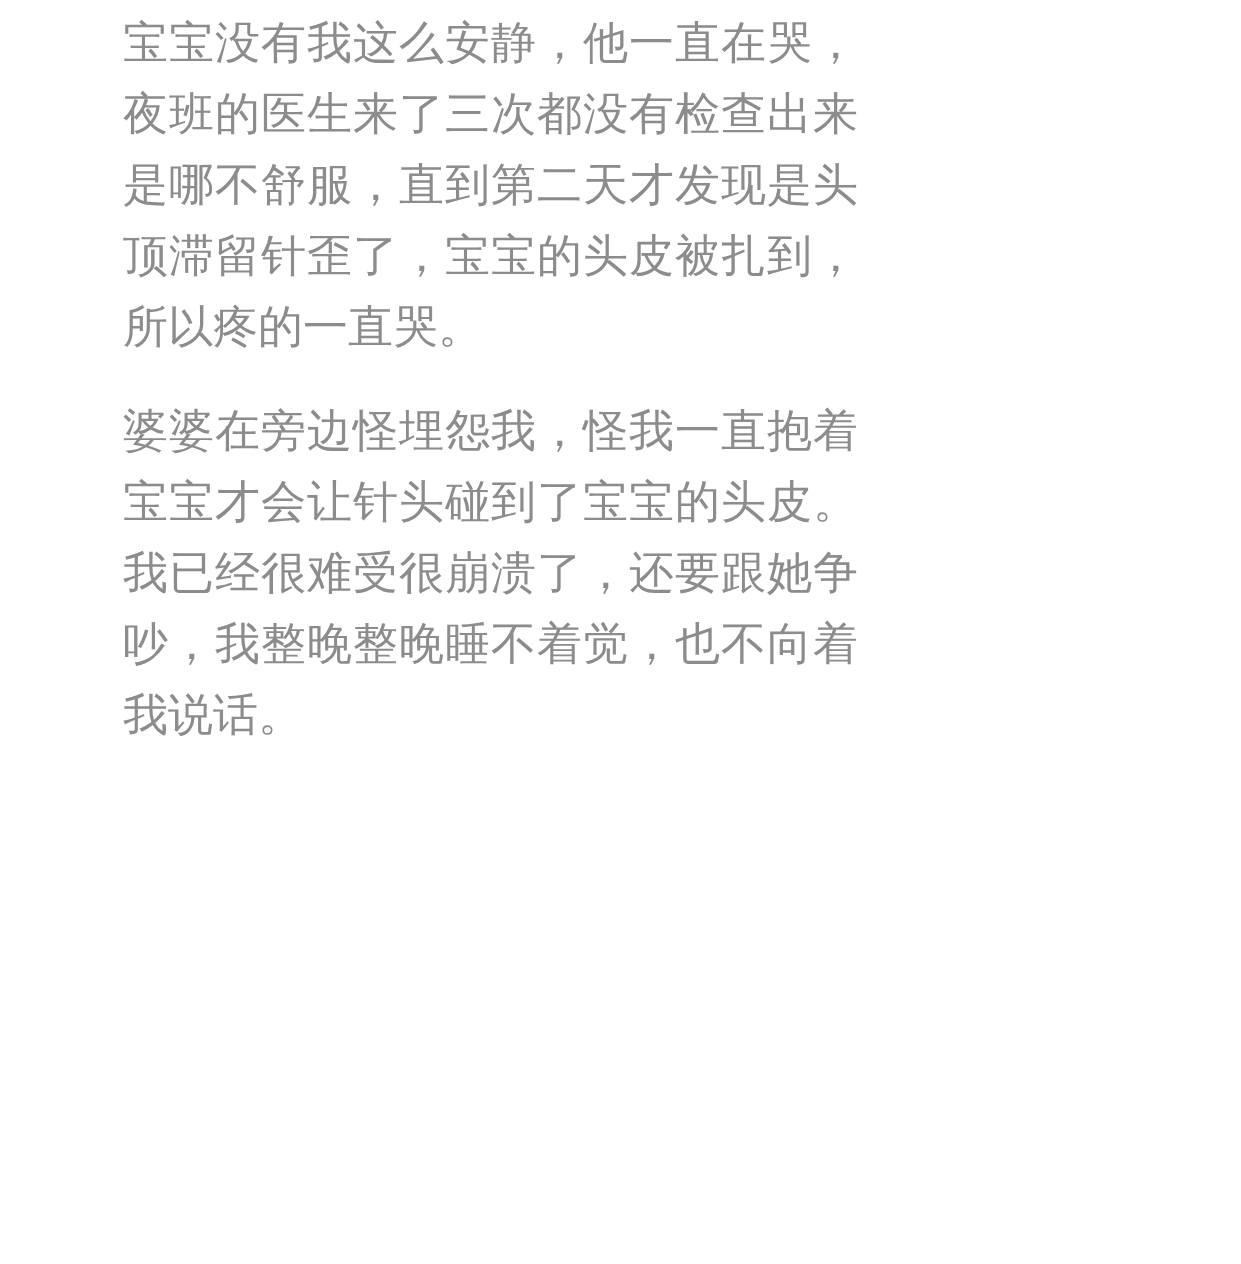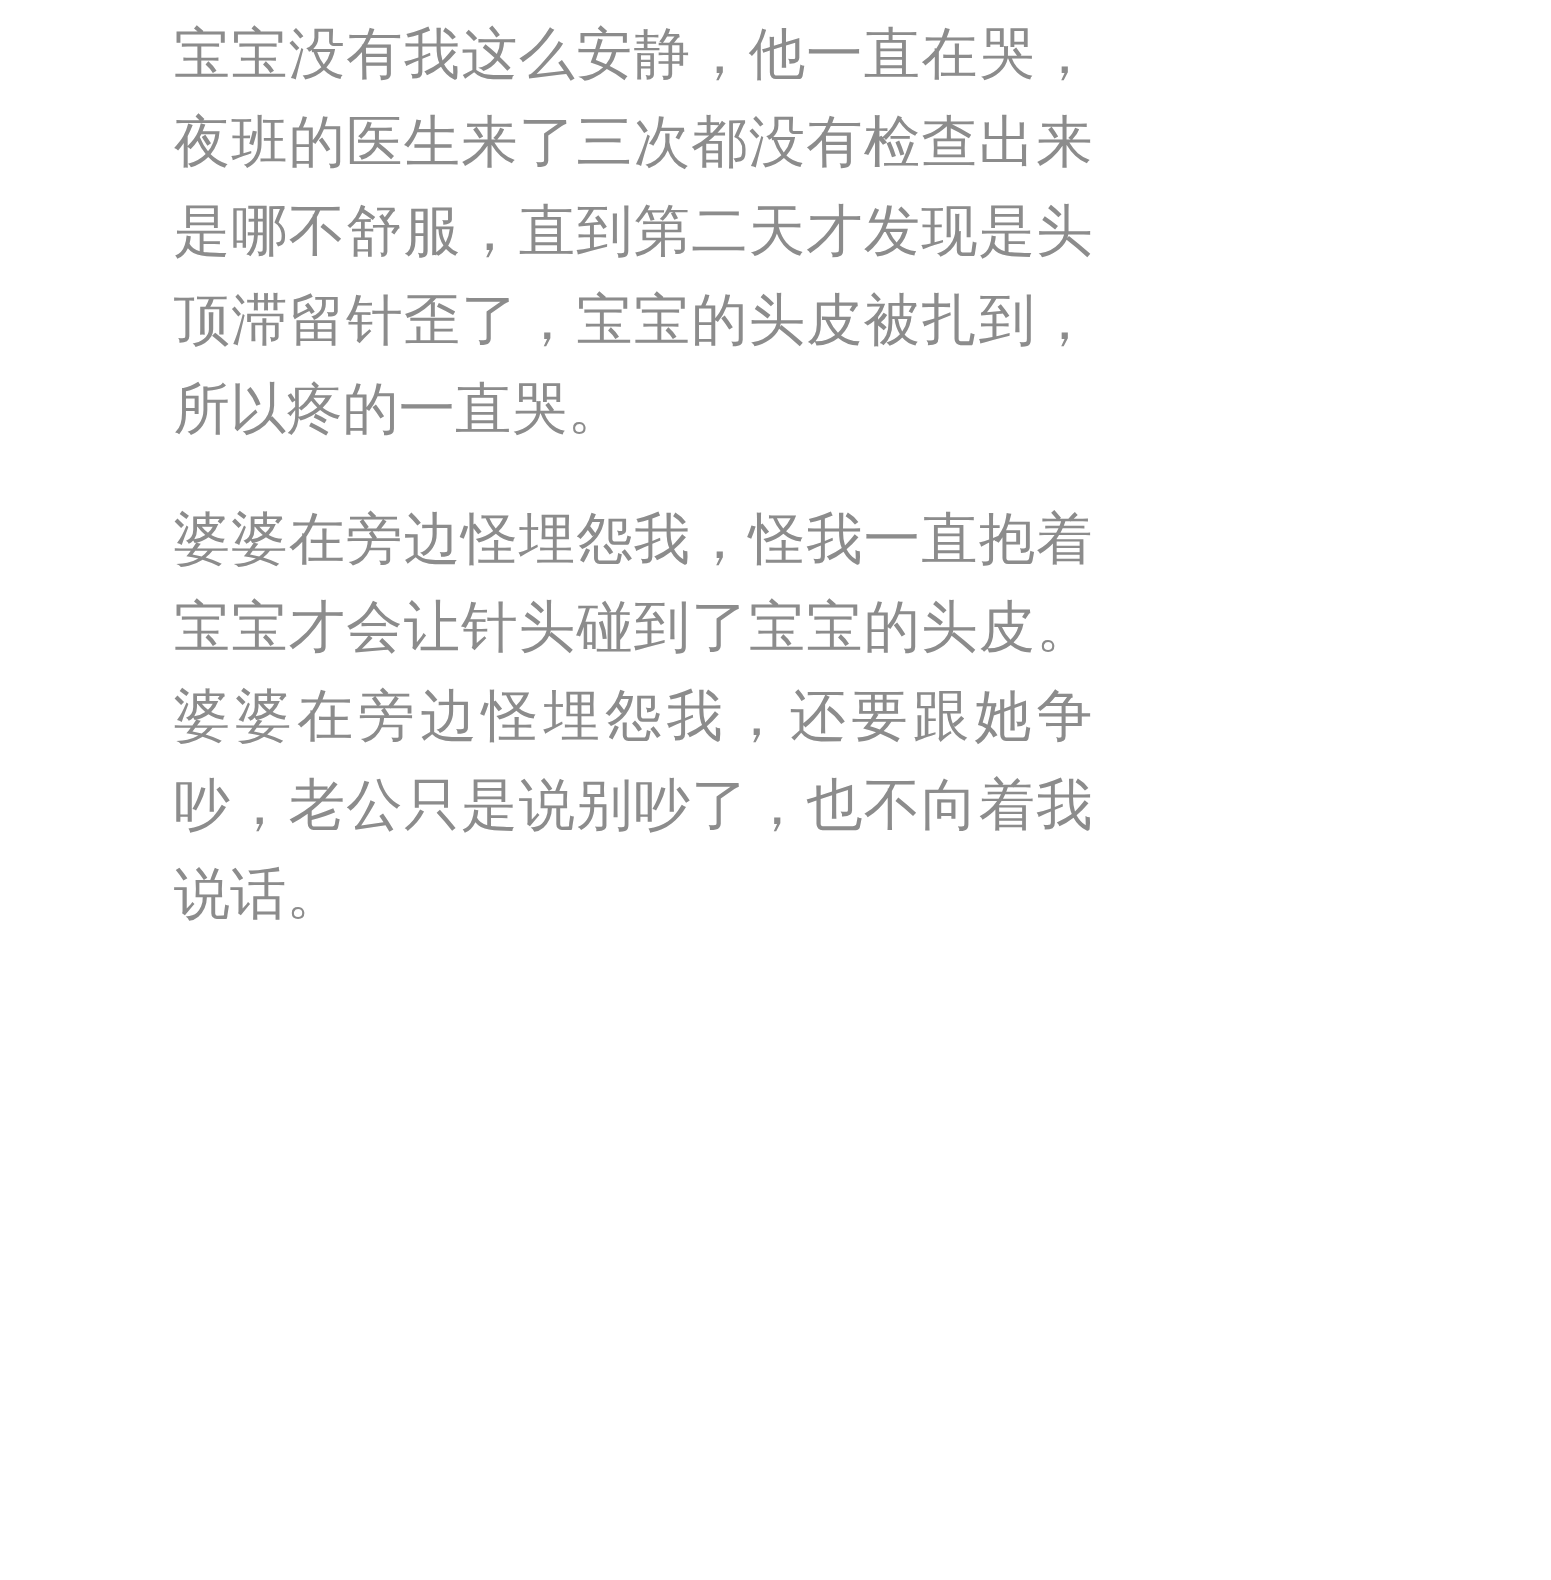--- a/index.html
+++ b/index.html
@@ -18,25 +18,24 @@
     padding: 7px 126px 0 123px;
     font-family: "Liberation Sans", "DejaVu Sans", sans-serif;
     font-weight: 300;
     font-size: 45px;
     line-height: 71px;
     color: #8c8c8c;
     text-align: justify;
     text-justify: inter-ideograph;
     letter-spacing: 0;
     word-break: break-all;
-    margin-left: 16px;
   }
   .article p {
     margin: 0 0 33px 0;
   }
 </style>
 </head>
 <body>
 
 <main class="article">
   <p>宝宝没有我这么安静，他一直在哭，夜班的医生来了三次都没有检查出来是哪不舒服，直到第二天才发现是头顶滞留针歪了，宝宝的头皮被扎到，所以疼的一直哭。</p>
-  <p>婆婆在旁边怪埋怨我，怪我一直抱着宝宝才会让针头碰到了宝宝的头皮。婆婆在旁边怪埋怨我，还要跟她争吵，老公只是说别吵了，也不向着我说话。</p>
+  <p>婆婆在旁边怪埋怨我，怪我一直抱着宝宝才会让针头碰到了宝宝的头皮。我已经很难受很崩溃了，还要跟她争吵，我整晚整晚睡不着觉，也不向着我说话。</p>
 </main>
 
 </body></html>

